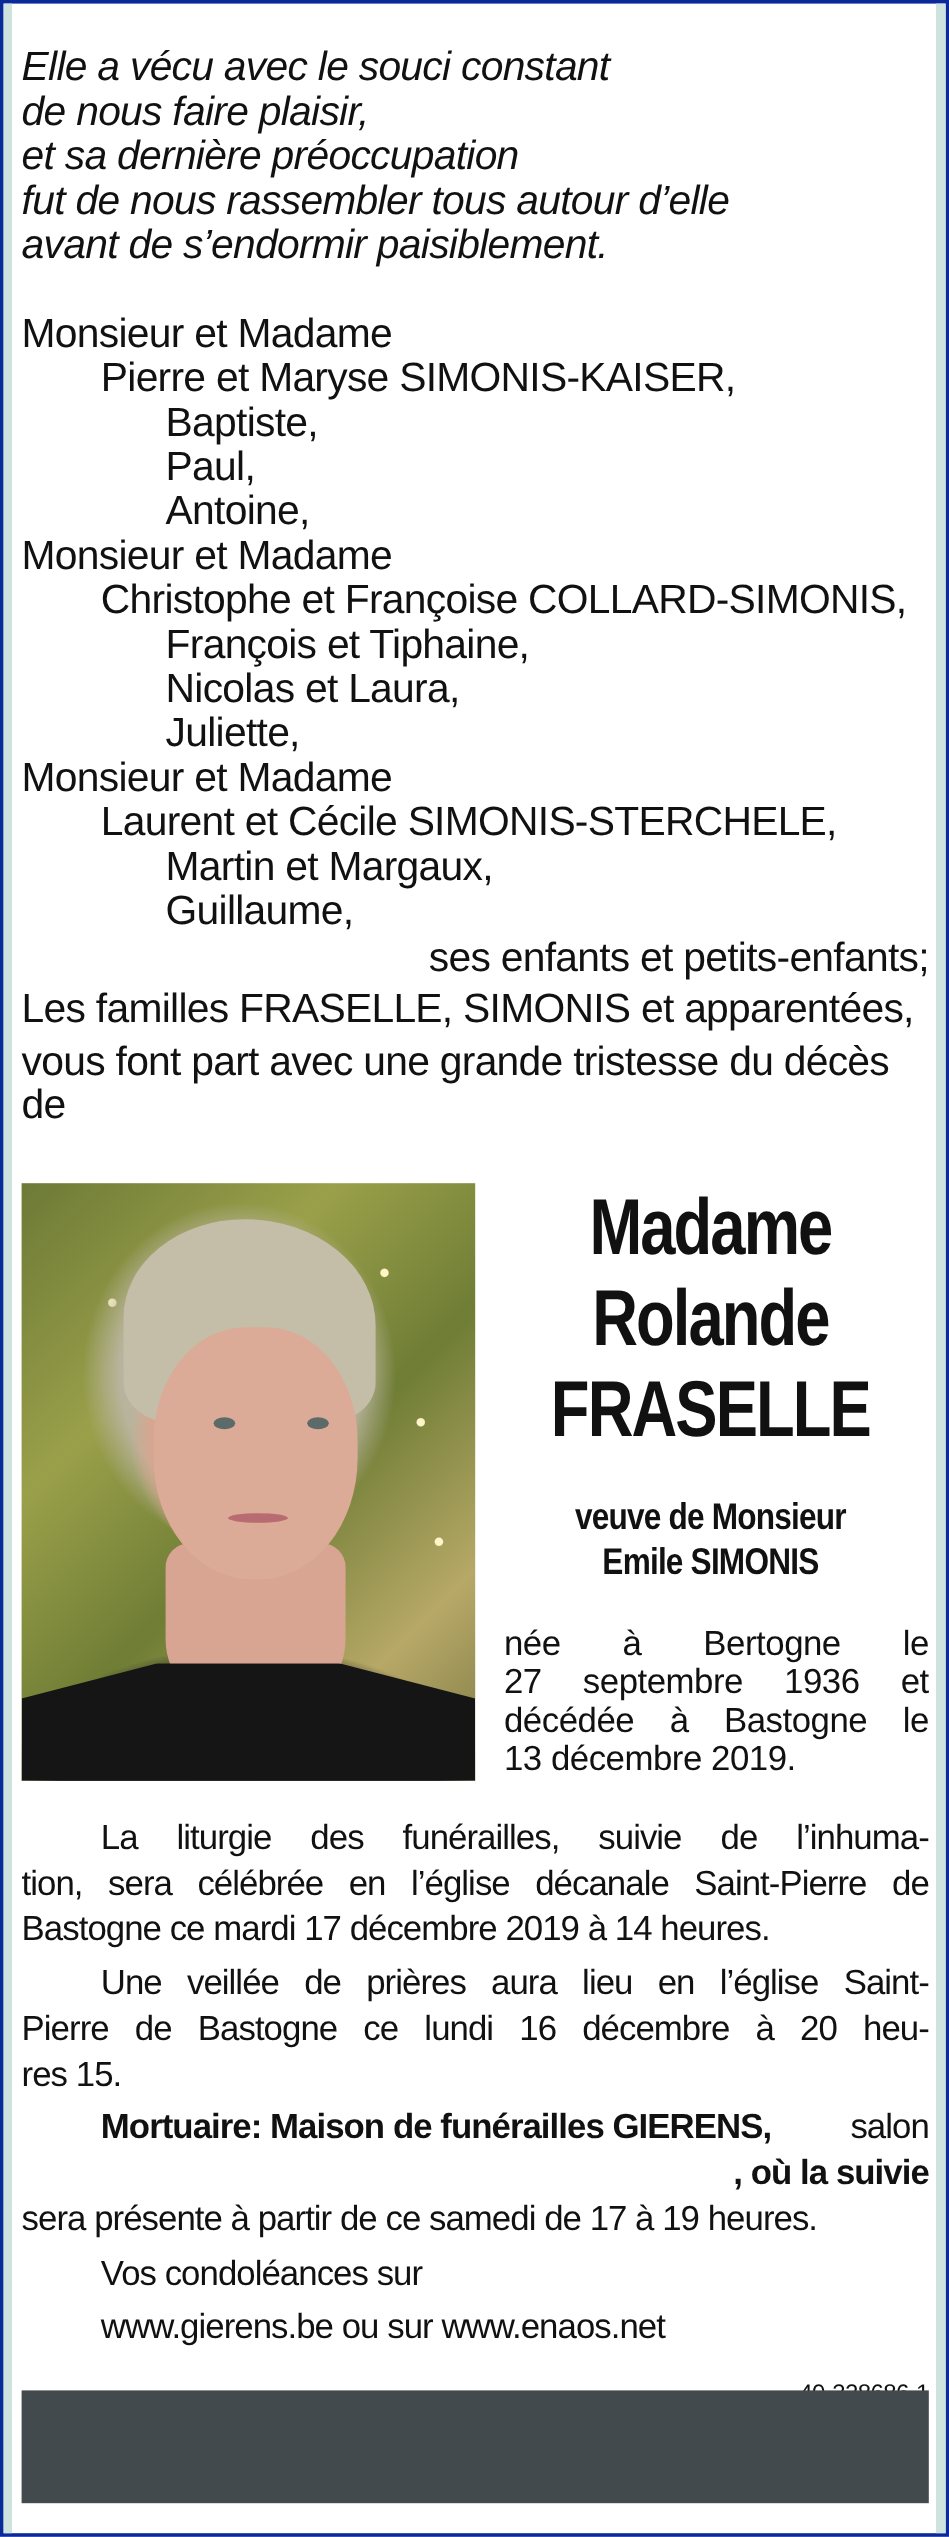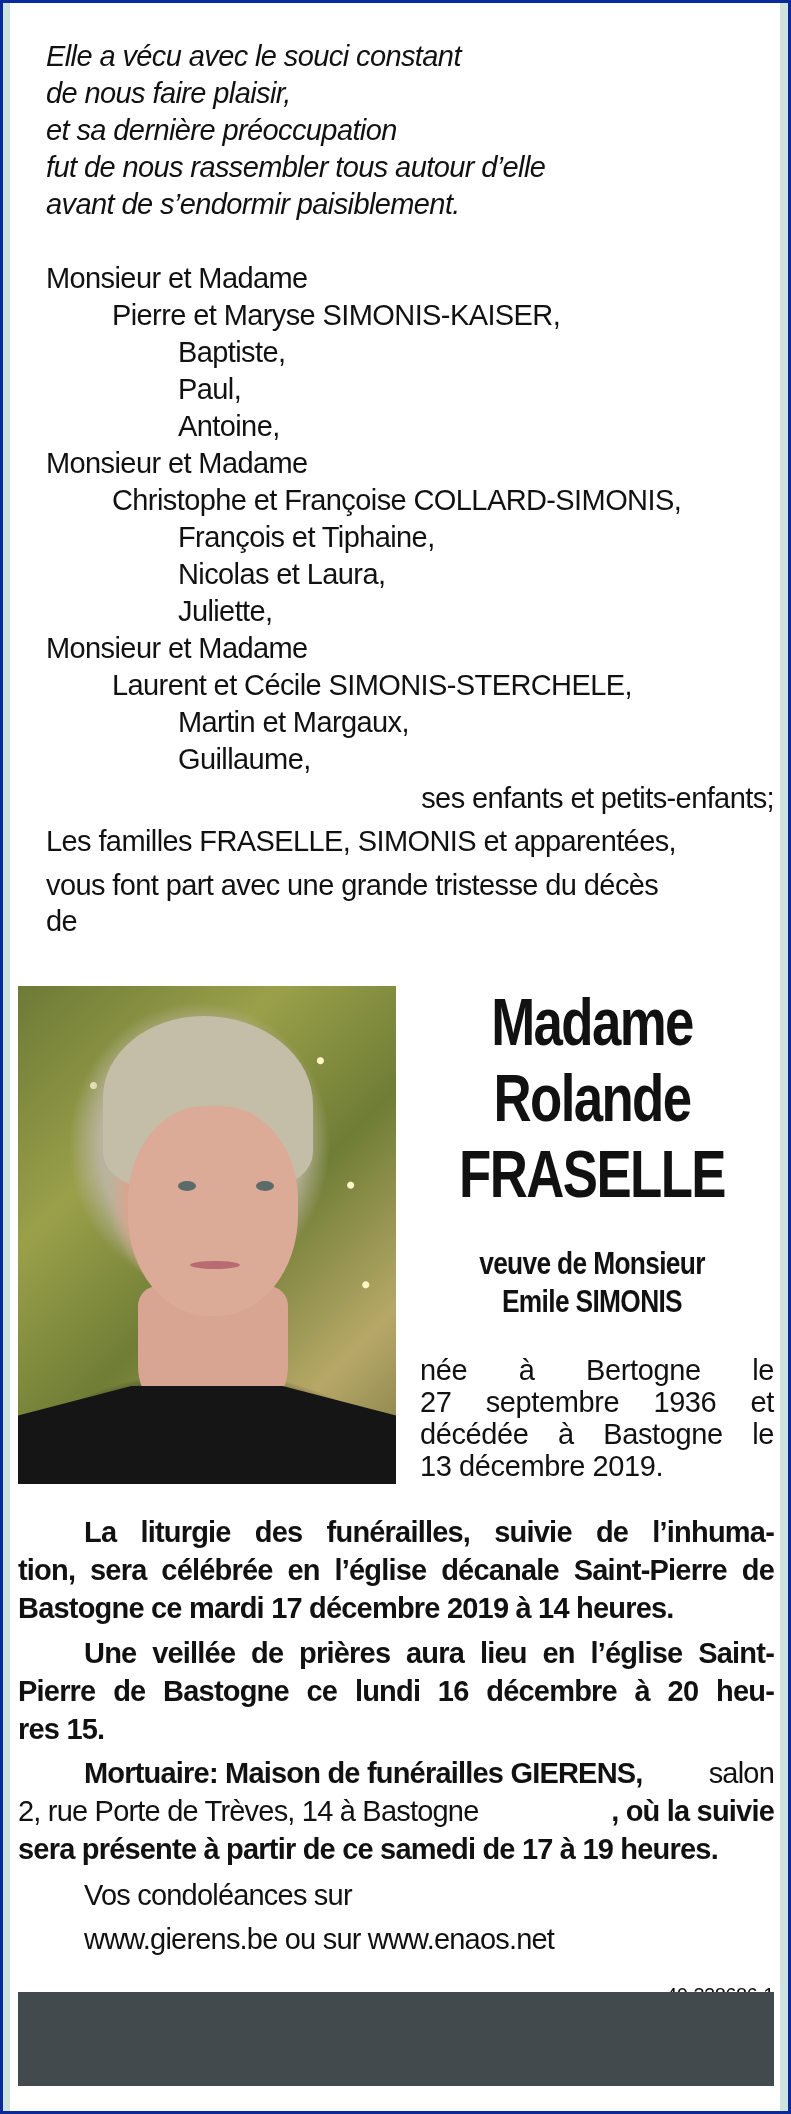--- a/index.html
+++ b/index.html
@@ -13,26 +13,26 @@
     position: absolute; left: 0; top: 0;
     width: 791px; height: 2114px;
     box-sizing: border-box;
     border: 3px solid #0a2a9a;
     background: #ffffff;
   }
   .strip-left { position: absolute; left: 3px; top: 3px; width: 7px; height: 2108px; background: #cfe3de; }
   .strip-right { position: absolute; right: 3px; top: 3px; width: 8px; height: 2108px; background: #cfe3de; }
 
   .content { position: absolute; left: 18px; top: 0; width: 756px; }
-  .line { position: absolute; left: 0; white-space: nowrap; font-size: 29px; line-height: 36px; letter-spacing: -0.6px; transform-origin: left center; margin-left: 28px; }
+  .line { position: absolute; left: 0; white-space: nowrap; font-size: 34px; line-height: 36px; letter-spacing: -0.6px; transform-origin: left center; }
 
   .poem .line { font-style: italic; }
 
   .ind1 { left: 66px; }
-  .ind2 { left: 132px; }
+  .ind2 { left: 120px; }
 
   .photo {
     position: absolute; left: 18px; top: 986px; width: 378px; height: 498px;
     overflow: hidden;
     background:
       radial-gradient(ellipse 36% 30% at 49% 42%, #e6b7a4 0%, #d9a48f 55%, rgba(217,164,143,0) 70%),
       radial-gradient(ellipse 48% 40% at 48% 32%, #c9c3ae 0%, #b8b39c 55%, rgba(184,179,156,0) 72%),
       radial-gradient(ellipse 70% 30% at 50% 100%, #151515 0%, #1d1d1d 60%, rgba(29,29,29,0) 75%),
       radial-gradient(circle at 20% 20%, #fff6c8 0 3px, transparent 4px),
       radial-gradient(circle at 80% 15%, #fff6c8 0 3px, transparent 4px),
@@ -64,21 +64,21 @@
   .name-block { position: absolute; left: 410px; width: 364px; text-align: center; font-weight: bold; }
   .name-line { position: absolute; left: 0; width: 364px; text-align: center; font-size: 66px; line-height: 76px; letter-spacing: -2px; font-family: "Liberation Sans", sans-serif; font-weight: bold; transform: scaleX(0.8); transform-origin: center; }
   .widow-line { position: absolute; left: 0; width: 364px; text-align: center; font-size: 31px; line-height: 38px; letter-spacing: -0.8px; font-weight: bold; transform: scaleX(0.85); transform-origin: center; }
 
   .birth { position: absolute; left: 420px; width: 354px; font-size: 29px; line-height: 32px; }
   .birth .bl { position: absolute; left: 0; width: 354px; white-space: nowrap; text-align: justify; text-align-last: justify; letter-spacing: -0.4px; }
   .birth .bl.last { text-align-last: left; }
 
   .para { position: absolute; left: 18px; width: 756px; font-size: 29px; line-height: 38px; }
   .pl { position: absolute; left: 0; width: 756px; white-space: nowrap; text-align: justify; text-align-last: justify; letter-spacing: -0.8px; }
-  .pl.bold { font-weight: bold; }
+  .pl.bold { font-weight: normal; }
   .pl.first { left: 66px; width: 690px; }
   .pl.nojust { text-align-last: left; }
   .b { font-weight: bold; }
 
   .ref { position: absolute; right: 17px; top: 1983px; font-size: 20px; line-height: 24px; letter-spacing: -0.5px; }
 
   .banner {
     position: absolute; left: 18px; top: 1992px; width: 756px; height: 94px;
     background: #434a4d; color: #ffffff;
   }
@@ -158,21 +158,21 @@
 
   <div class="pl bold first" style="top:1634px">Une veillée de prières aura lieu en l’église Saint-</div>
   <div class="pl bold" style="top:1672px">Pierre de Bastogne ce lundi 16 décembre à 20 heu-</div>
   <div class="pl bold nojust" style="top:1710px">res 15.</div>
 
   <div class="pl first nojust" style="top:1754px">
     <span class="b">Mortuaire: Maison de funérailles GIERENS,</span>
     <span style="position:absolute; right:0;">salon</span>
   </div>
   <div class="pl nojust" style="top:1792px">
-    <span>2, rue Porte de Trèves, 14 à Bastogne</span><span class="b" style="position:absolute; right:0;">, où la suivie</span>
+    <span class="b" style="position:absolute; right:0;">, où la suivie</span>
   </div>
   <div class="pl bold nojust" style="top:1830px">sera présente à partir de ce samedi de 17 à 19 heures.</div>
 
   <div class="pl first nojust" style="top:1876px">Vos condoléances sur</div>
   <div class="pl first nojust" style="top:1920px">www.gierens.be ou sur www.enaos.net</div>
 </div>
 
 <div class="ref">40-328686-1</div>
 
 <div class="banner">

